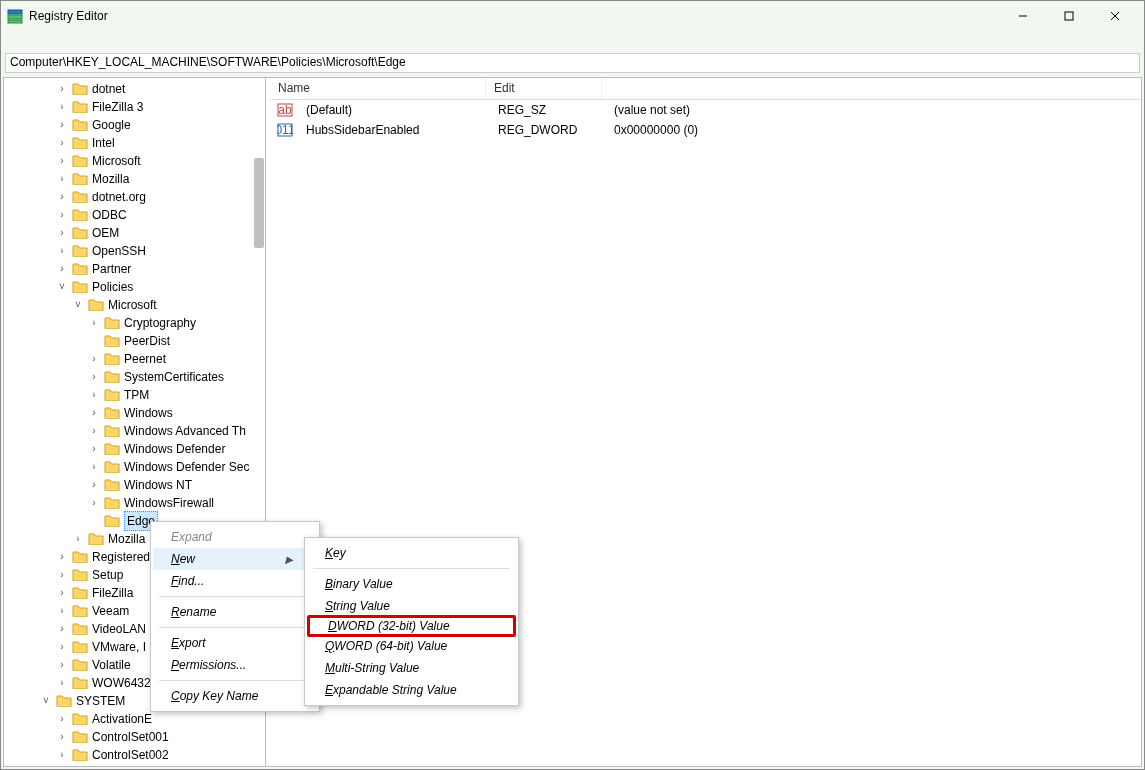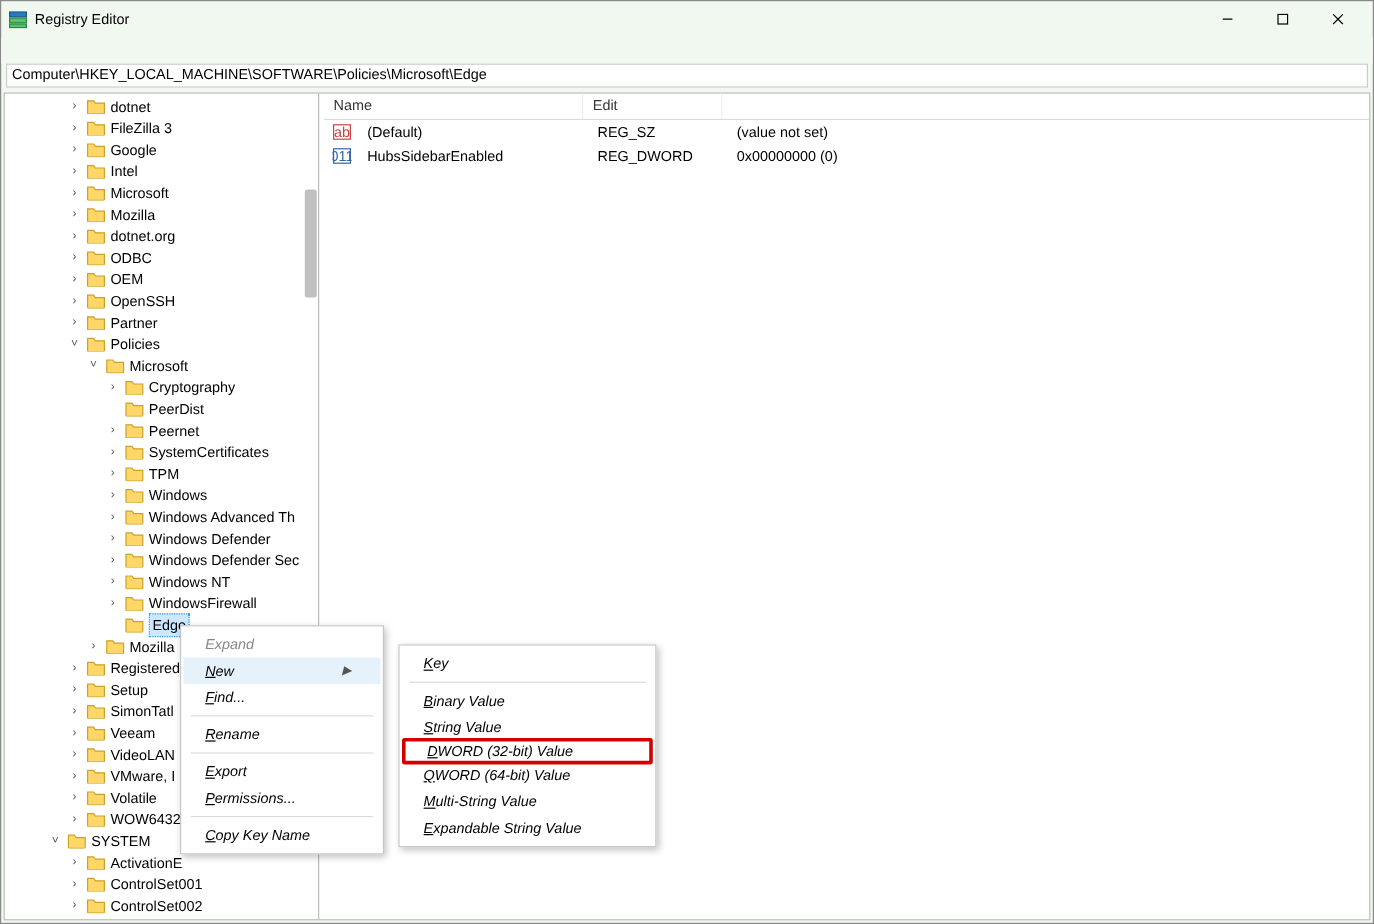--- a/index.html
+++ b/index.html
@@ -283,21 +283,21 @@
             <span class="folder"><svg class="folder-ico" viewBox="0 0 16 13">
                 <path d="M1 2h5l1.5 2H15v8a1 1 0 0 1-1 1H2a1 1 0 0 1-1-1z" fill="#ffd768" stroke="#c9a227"></path>
               </svg></span>
             <span class="label">Setup</span>
           </div>
           <div class="node" style="padding-left:52px">
             <span class="toggle">›</span>
             <span class="folder"><svg class="folder-ico" viewBox="0 0 16 13">
                 <path d="M1 2h5l1.5 2H15v8a1 1 0 0 1-1 1H2a1 1 0 0 1-1-1z" fill="#ffd768" stroke="#c9a227"></path>
               </svg></span>
-            <span class="label">SimonTatl</span>
+            <span class="label">FileZilla</span>
           </div>
           <div class="node" style="padding-left:52px">
             <span class="toggle">›</span>
             <span class="folder"><svg class="folder-ico" viewBox="0 0 16 13">
                 <path d="M1 2h5l1.5 2H15v8a1 1 0 0 1-1 1H2a1 1 0 0 1-1-1z" fill="#ffd768" stroke="#c9a227"></path>
               </svg></span>
             <span class="label">Veeam</span>
           </div>
           <div class="node" style="padding-left:52px">
             <span class="toggle">›</span>
@@ -411,21 +411,21 @@
         </div>
       <div class="item">
           <span><span class="u">P</span>ermissions...</span>
         </div>
       <div class="sep"></div>
       <div class="item">
           <span><span class="u">C</span>opy Key Name</span>
         </div>
     </div>
 
-    <div class="ctxmenu" style="left:328px; top:459px; min-width:215px;">
+    <div class="ctxmenu" style="left:300px; top:459px; min-width:215px;">
       <div class="item">
           <span><span class="u">K</span>ey</span>
         </div>
       <div class="sep"></div>
       <div class="item">
           <span><span class="u">B</span>inary Value</span>
         </div>
       <div class="item">
           <span><span class="u">S</span>tring Value</span>
         </div>

